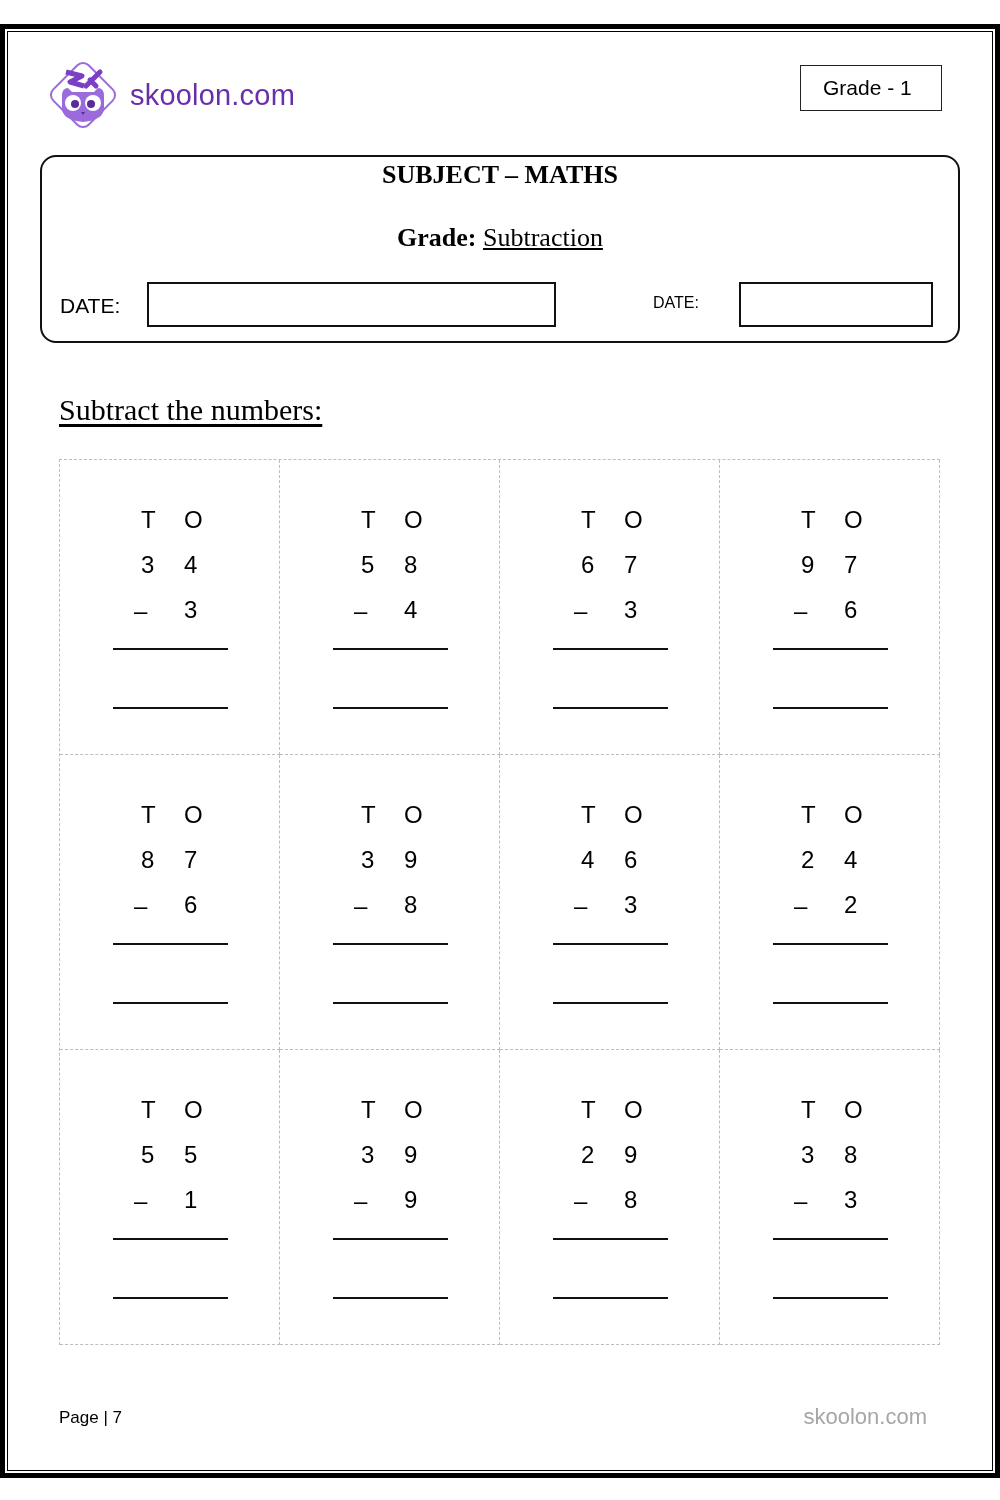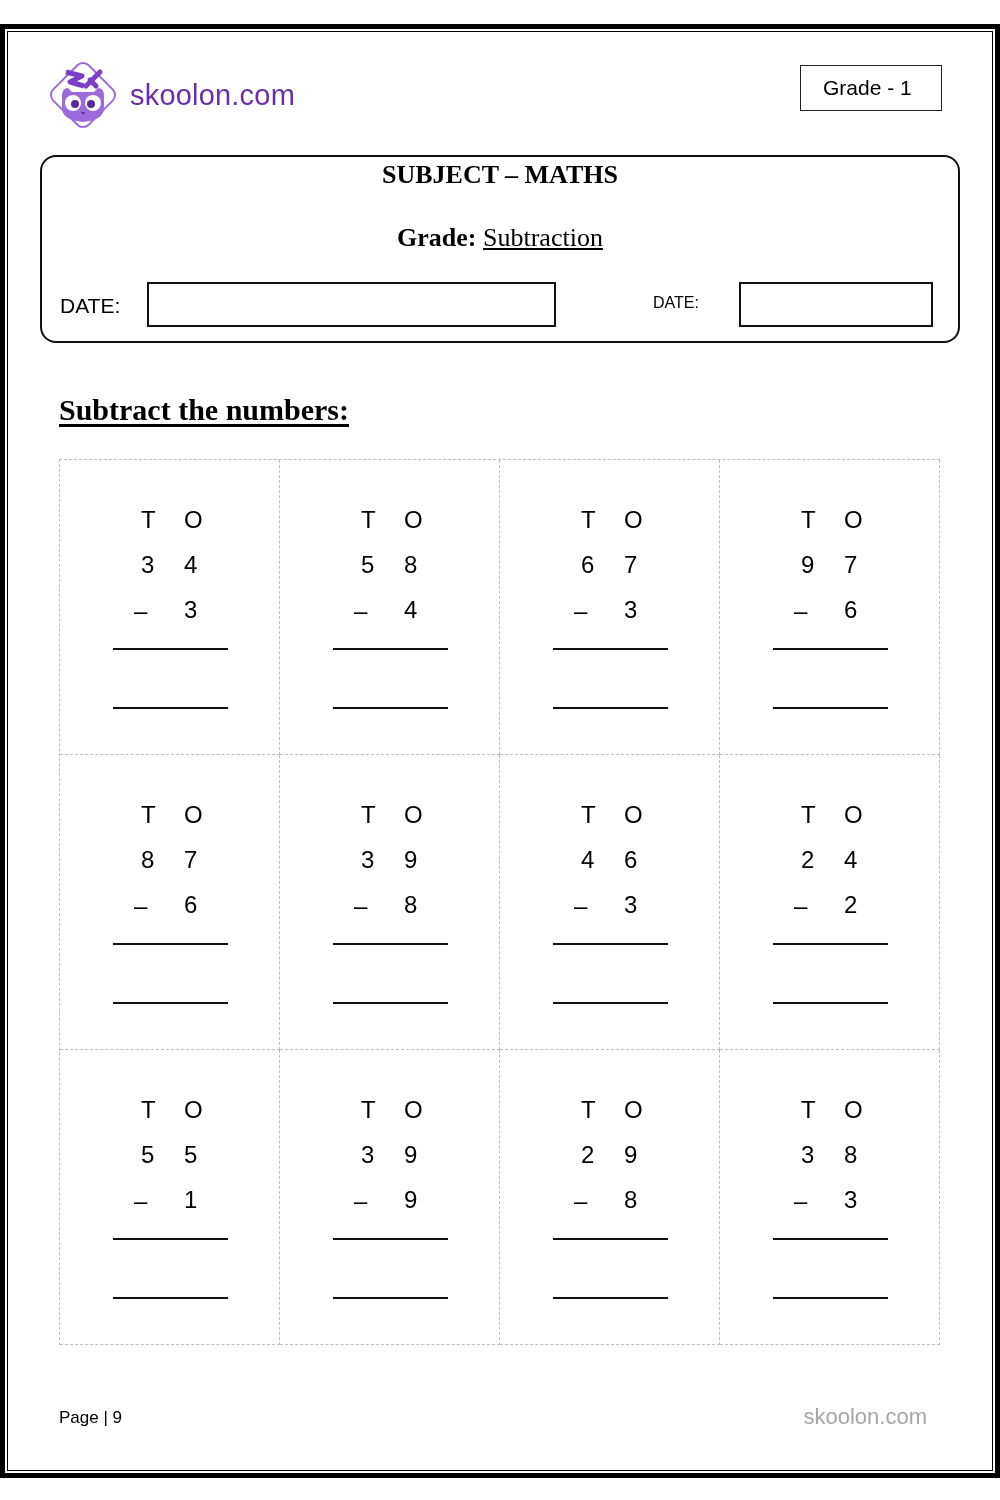--- a/index.html
+++ b/index.html
@@ -17,21 +17,21 @@
   .header-box { position: absolute; left: 40px; top: 155px; width: 920px; height: 188px; box-sizing: border-box; border: 2px solid #111; border-radius: 16px; }
   .subject { position: absolute; left: 0; right: 0; top: 3px; text-align: center; font-family: "Liberation Serif", serif; font-weight: bold; font-size: 26px; }
   .topic { position: absolute; left: 0; right: 0; top: 66px; text-align: center; font-family: "Liberation Serif", serif; font-size: 26px; }
   .topic .lbl { font-weight: bold; }
   .topic .val { text-decoration: underline; margin-top: 36px; }
   .name-label { position: absolute; left: 18px; top: 137px; font-size: 21px; font-family: "Liberation Sans", sans-serif; }
   .name-field { position: absolute; left: 105px; top: 125px; width: 409px; height: 45px; box-sizing: border-box; border: 2px solid #111; background: #fff; }
   .date-label { position: absolute; left: 611px; top: 137px; font-size: 16px; font-family: "Liberation Sans", sans-serif; }
   .date-field { position: absolute; left: 697px; top: 125px; width: 194px; height: 45px; box-sizing: border-box; border: 2px solid #111; background: #fff; }
 
-  .instruction { position: absolute; left: 59px; top: 393px; font-family: "Liberation Serif", serif; font-weight: bold; font-size: 30px; text-decoration: underline; text-underline-offset: 4px; }
+  .instruction { position: absolute; left: 59px; top: 393px; font-family: "Liberation Serif", serif; font-weight: normal; font-size: 30px; text-decoration: underline; text-underline-offset: 4px; }
 
   .grid { position: absolute; left: 59px; top: 459px; width: 881px; height: 886px; display: grid; grid-template-columns: repeat(4, 1fr); grid-template-rows: repeat(3, 1fr); border-top: 1px dashed #bdbdbd; border-left: 1px dashed #bdbdbd; box-sizing: border-box; }
   .cell { position: relative; border-right: 1px dashed #bdbdbd; border-bottom: 1px dashed #bdbdbd; }
   .cell .row { position: absolute; font-size: 24px; font-family: "Liberation Sans", sans-serif; line-height: 1; }
   .cell .c1 { left: 81px; }
   .cell .c2 { left: 124px; }
   .cell .r1 { top: 48px; }
   .cell .r2 { top: 93px; }
   .cell .r3 { top: 138px; }
   .cell .minus { left: 74px; top: 139px; font-size: 24px; }
@@ -198,14 +198,14 @@
       <span class="row c2 r1">O</span>
       <span class="row c1 r2">3</span>
       <span class="row c2 r2">8</span>
       <span class="row minus">–</span>
       <span class="row c2 r3">3</span>
       <div class="line l1"></div>
       <div class="line l2 answer-line"></div>
     </div>
   </div>
 
-<div class="footer-page">Page | 9</div>
+<div class="footer-page">Page | 7</div>
 <div class="footer-brand">skoolon.com</div>
 
 </body></html>

